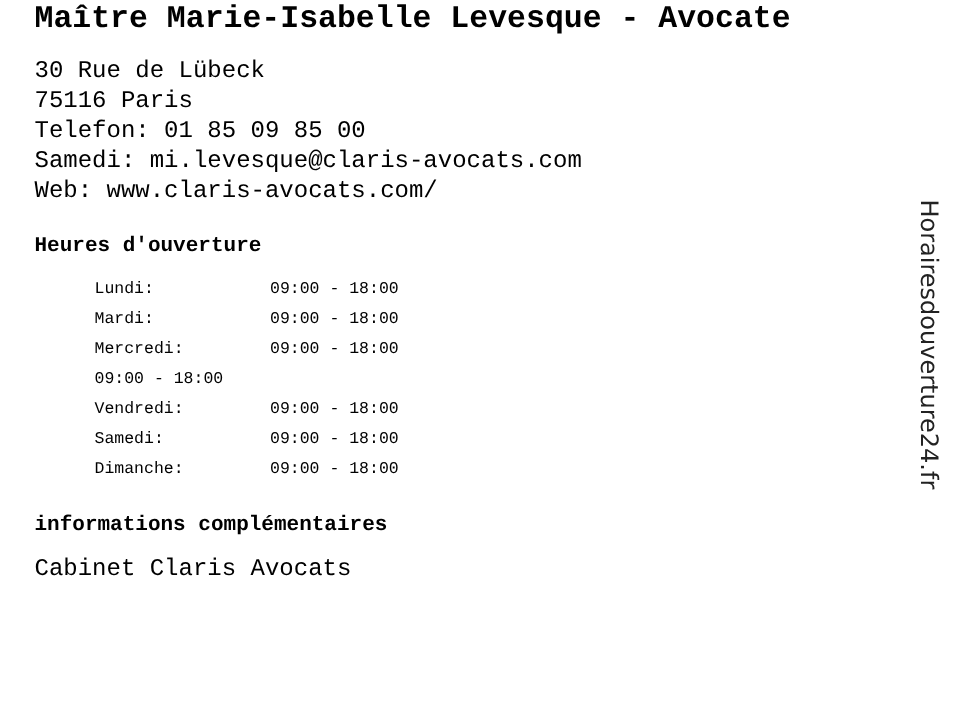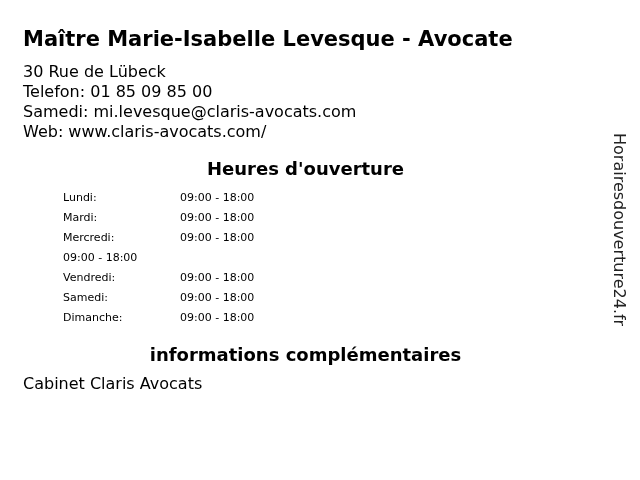--- a/index.html
+++ b/index.html
@@ -8,43 +8,43 @@
     width: 640px;
     height: 480px;
     background: #ffffff;
     color: #000000;
     font-family: "DejaVu Sans", "Liberation Sans", sans-serif;
     position: relative;
     overflow: hidden;
   }
   .page {
     position: absolute;
-    top: 26px;
+    top: 1px;
     left: 23px;
     right: 52px;
+    font-family: Liberation Mono, monospace;
   }
   h1.title {
     font-size: 21px;
     line-height: 26px;
     font-weight: bold;
     margin: 0 0 10px 0;
     white-space: nowrap;
   }
   .contact-line {
     font-size: 16px;
     line-height: 20px;
     white-space: nowrap;
   }
   h2.section-heading {
-    font-size: 18px;
+    font-size: 14px;
     line-height: 22px;
     font-weight: bold;
     margin: 16px 0 8px 0;
     white-space: nowrap;
-    text-align: center;
   }
   .hours-row {
     display: grid;
     grid-template-columns: 117px auto;
     font-size: 11px;
     line-height: 20px;
     white-space: nowrap;
     margin-left: 40px;
   }
   .extra-text {
@@ -66,20 +66,21 @@
 </style>
 </head>
 <body>
 
 <div class="page">
 
   <h1 class="title">Maître Marie-Isabelle Levesque - Avocate</h1>
 
   <div class="contact">
     <div class="contact-line">30 Rue de Lübeck</div>
+    <div class="contact-line">75116 Paris</div>
     <div class="contact-line">Telefon: 01 85 09 85 00</div>
     <div class="contact-line">Samedi: mi.levesque@claris-avocats.com</div>
     <div class="contact-line">Web: www.claris-avocats.com/</div>
   </div>
 
   <h2 class="section-heading">Heures d'ouverture</h2>
 
   <div class="hours-table">
     <div class="hours-row">
       <span>Lundi:</span>

